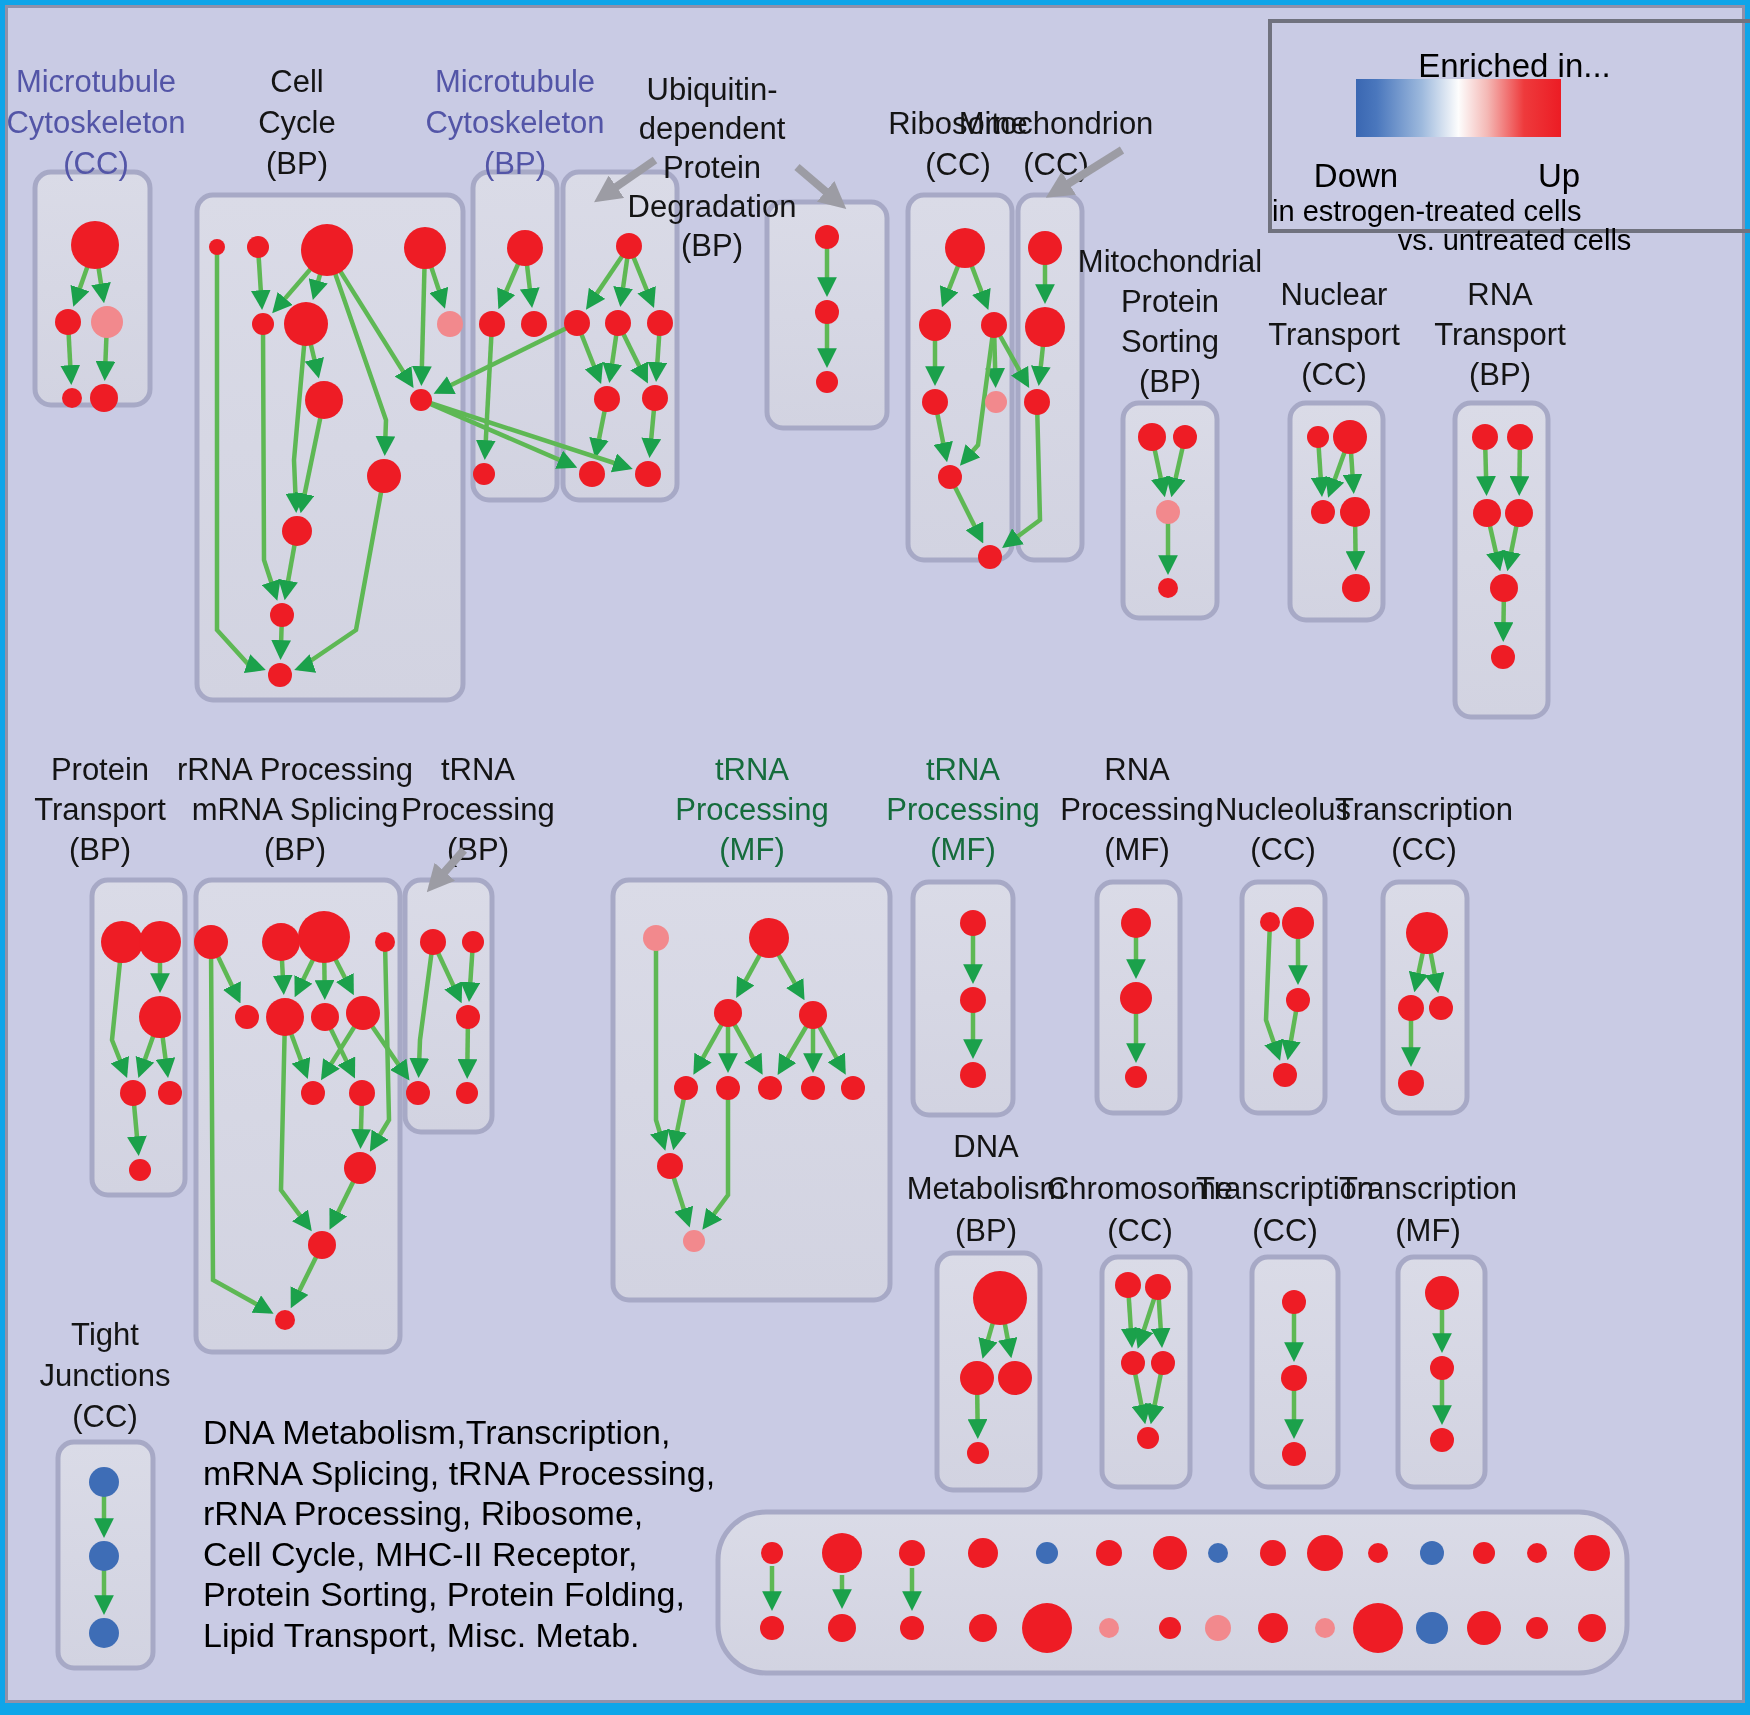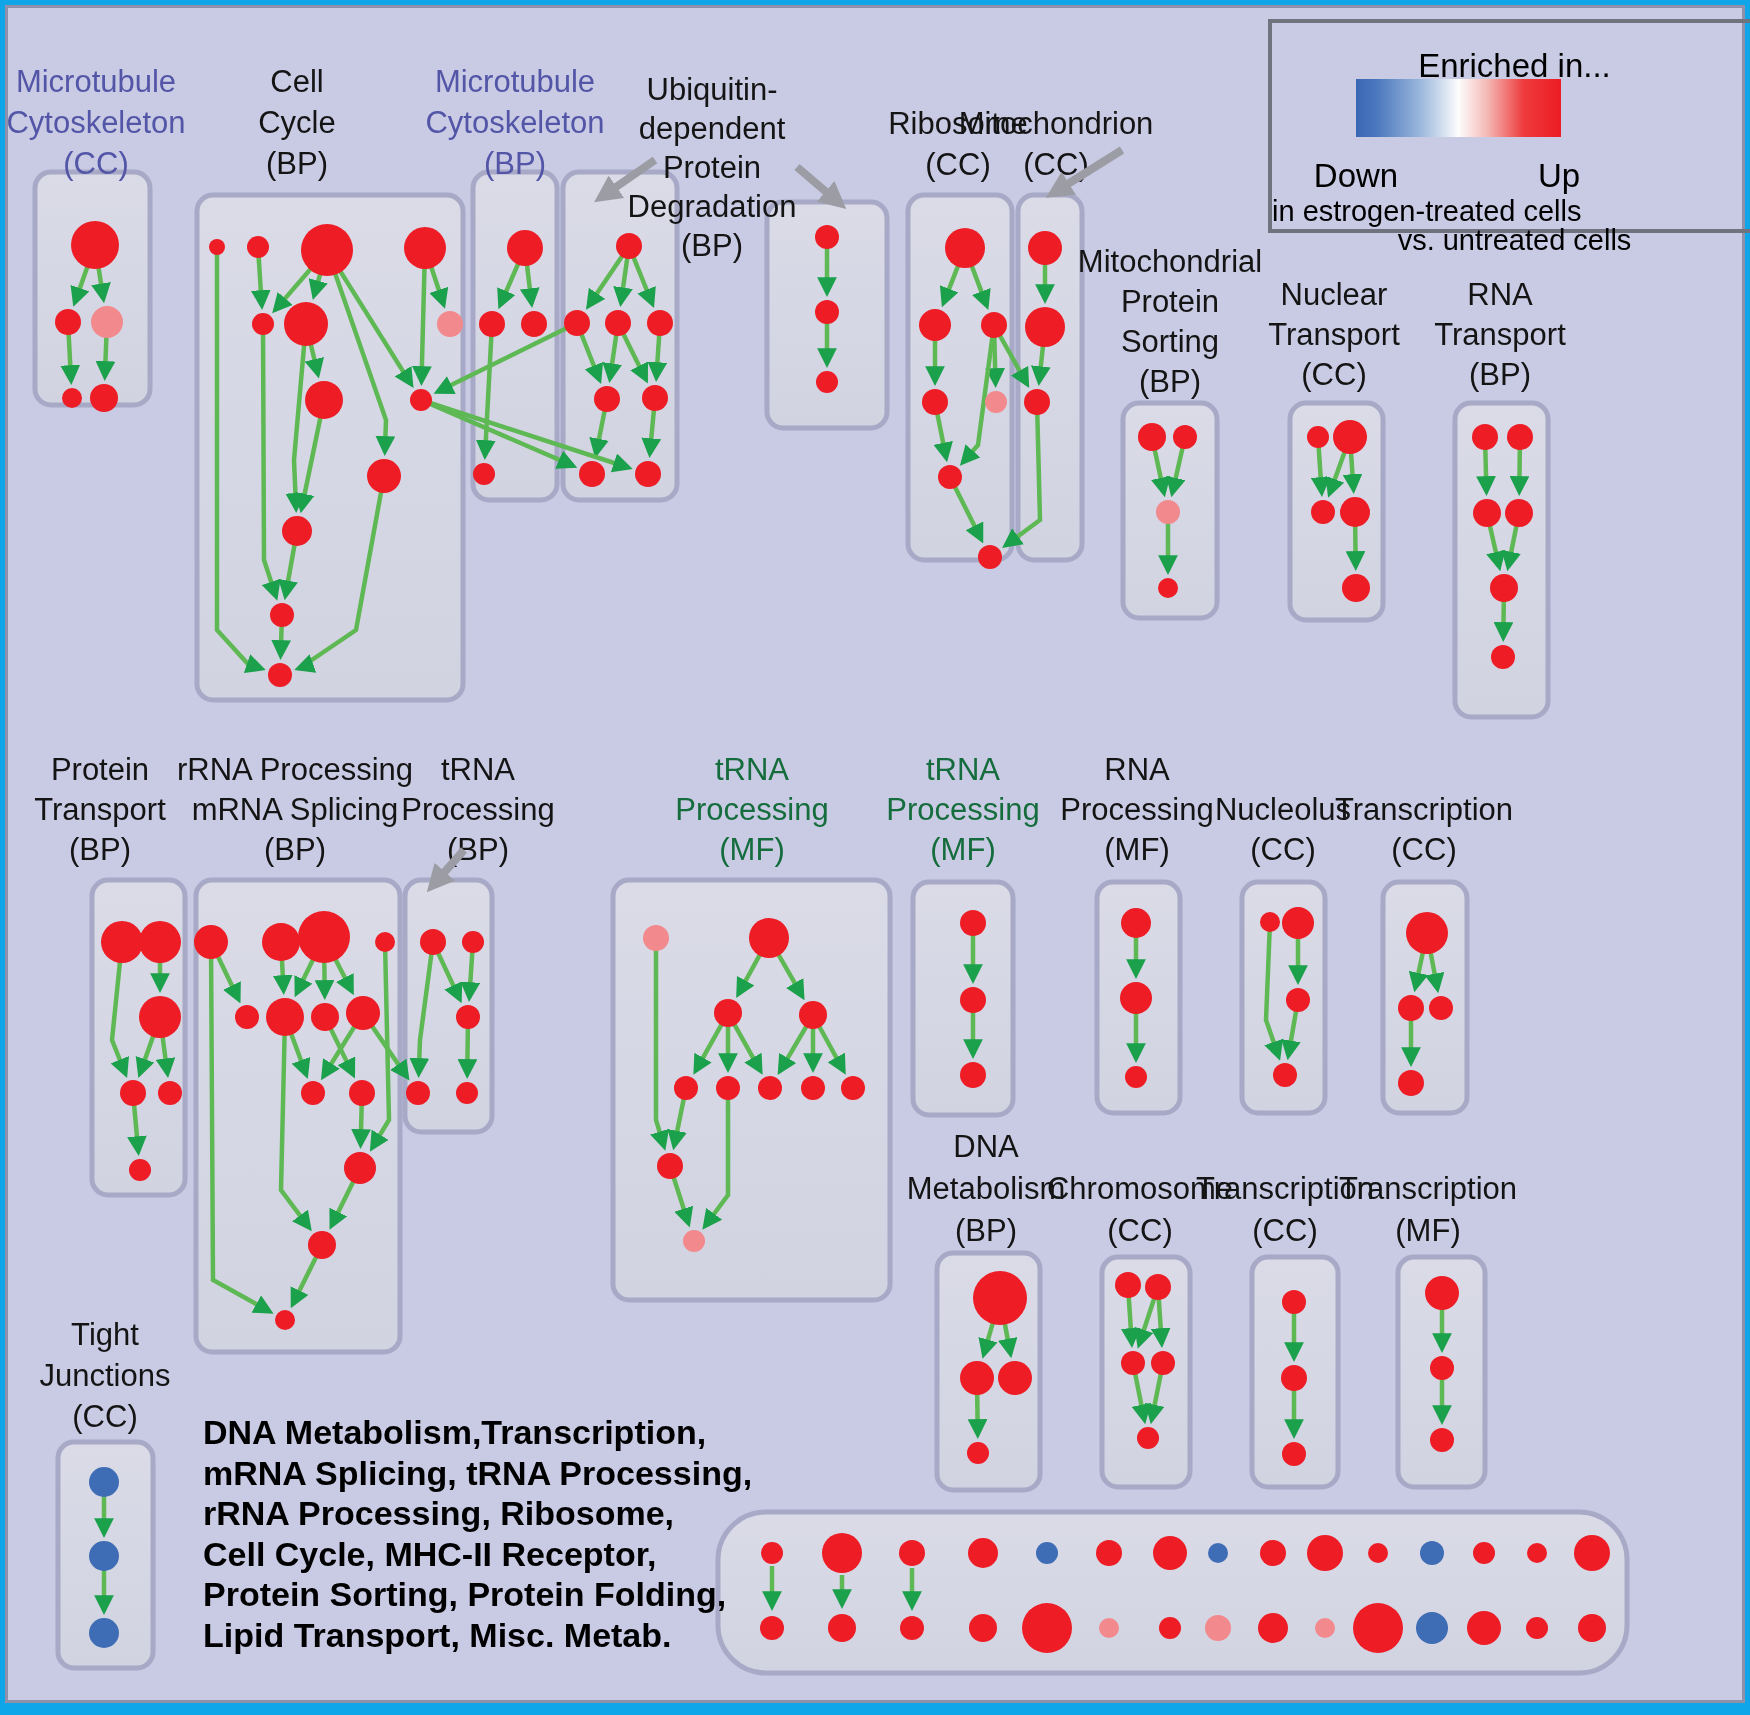--- a/index.html
+++ b/index.html
@@ -13,21 +13,21 @@
           border:4px solid #70727e;}
   #legend .ltitle{position:absolute;left:0;top:24px;width:100%;text-align:center;
           font-size:33px;}
   #legend .lbar{position:absolute;left:84px;top:56px;width:205px;height:58px;
           background:linear-gradient(to right,#3a67b2 0%,#4a77bd 10%,#9db9dd 32%,
           #fdfdfd 50%,#f4b9b6 64%,#ee3a3c 82%,#ec1c24 100%);}
   #legend .ldown{position:absolute;left:84px;top:134px;transform:translateX(-50%);font-size:33px;}
   #legend .lup{position:absolute;left:287px;top:134px;transform:translateX(-50%);font-size:33px;}
   #legend .lsub1{position:absolute;left:0;top:172px;width:100%;text-align:left;font-size:29px;}
   #legend .lsub2{position:absolute;left:0;top:201px;width:100%;text-align:center;font-size:29px;}
-  #annotation{position:absolute;left:203px;top:1412px;font-size:34px;line-height:40.6px;font-weight:bold;}
+  #annotation{position:absolute;left:203px;top:1412px;font-size:34px;line-height:40.6px;}
 </style>
 </head>
 <body>
 
 <div id="stage">
   <div id="panel"></div>
 
   <svg id="fig" width="1750" height="1715" viewBox="0 0 1750 1715">
     <defs>
       <linearGradient id="boxg" x1="0" y1="0" x2="0" y2="1">

